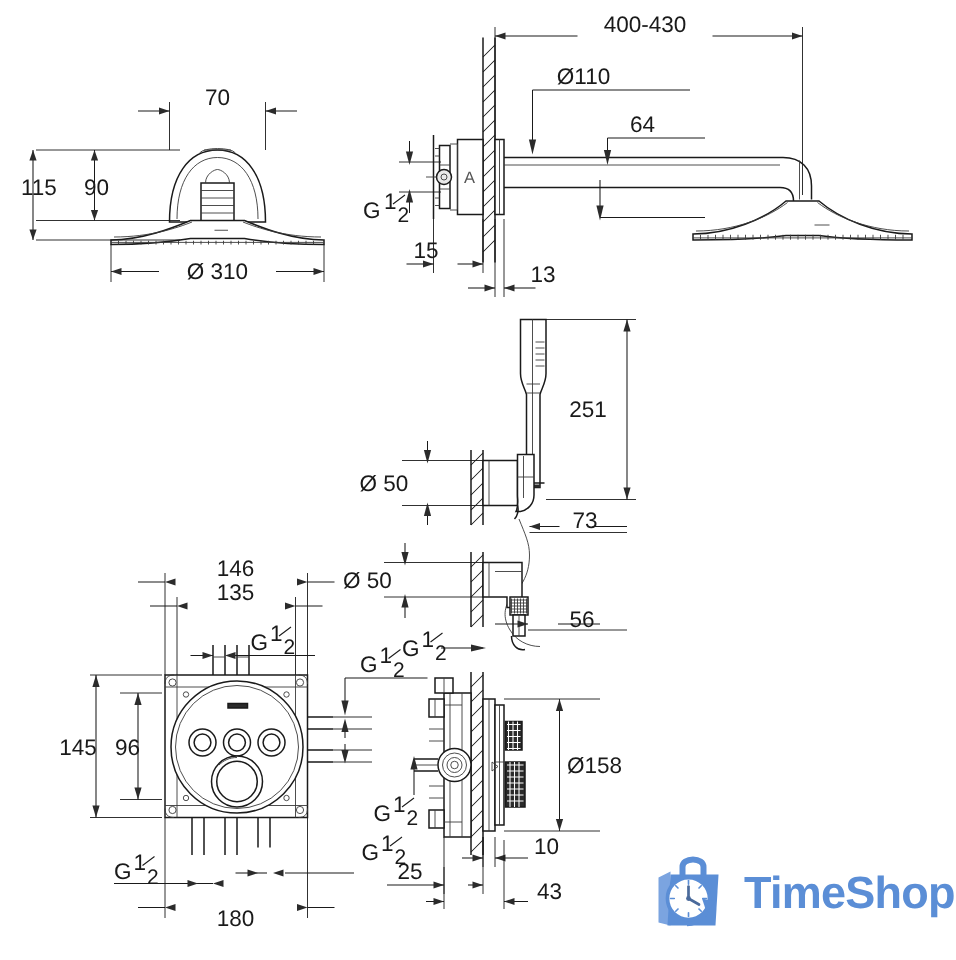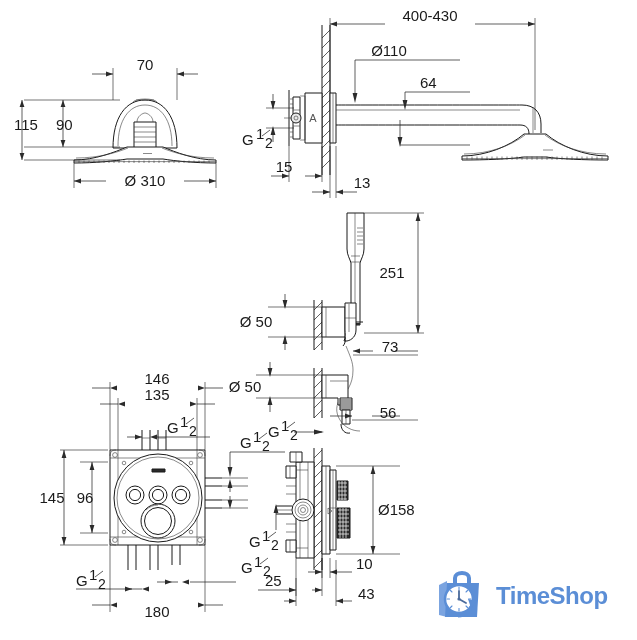--- a/index.html
+++ b/index.html
@@ -53,21 +53,21 @@
     top: 566px;
     width: 196px;
     height: 60px;
     display: flex;
     align-items: center;
     gap: 8px;
   }
   #logo-mark { width: 54px; height: 54px; flex: 0 0 auto; }
   #logo-text {
     font-family: "Liberation Sans", sans-serif;
-    font-size: 24px;
+    font-size: 30px;
     font-weight: bold;
     color: #5b8ed6;
     letter-spacing: -0.5px;
     line-height: 1;
     white-space: nowrap;
   }
 </style>
 </head>
 <body>
 

